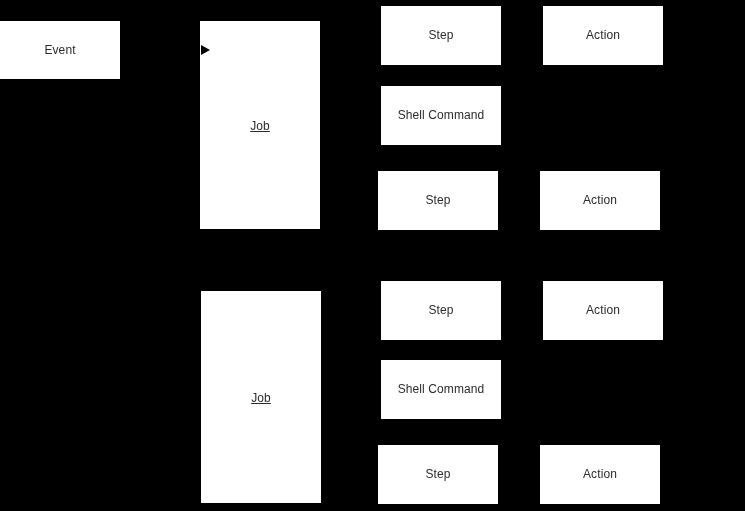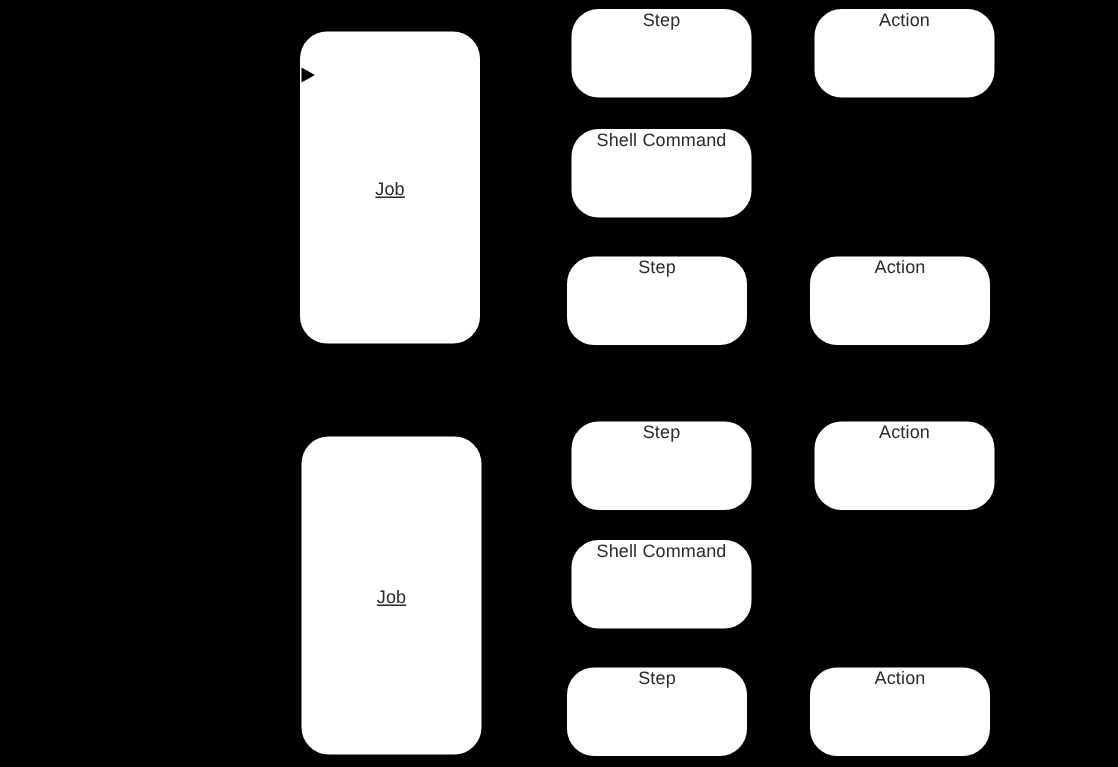--- a/index.html
+++ b/index.html
@@ -14,28 +14,27 @@
     height: 511px;
     background: #000000;
     overflow: hidden;
     font-family: "Liberation Sans", sans-serif;
   }
   .node {
     position: absolute;
     background: #ffffff;
     color: #2b2b2b;
     display: flex;
-    align-items: flex-start;
+    align-items: center;
     justify-content: center;
     box-sizing: border-box;
     font-size: 12px;
     line-height: 1.2;
     letter-spacing: 0.1px;
     text-align: center;
-    border-radius: 18px;
     -webkit-font-smoothing: antialiased;
   }
   .node-label {
     display: block;
     padding: 0 4px;
     white-space: nowrap;
   }
   
   .node.tall {
     display: block;
@@ -53,20 +52,23 @@
     height: 0;
     border-top: 5px solid transparent;
     border-bottom: 5px solid transparent;
     border-left: 9px solid #000000;
   }
 </style>
 </head>
 <body>
 
 <div id="canvas" style="background: rgb(0, 0, 0);">
+    <div class="node" style="left: 0px; top: 21px; width: 120px; height: 58px; background: rgb(255, 255, 255); color: rgb(43, 43, 43);">
+      <span class="node-label">Event</span>
+    </div>
     <div class="node tall" style="left: 200px; top: 21px; width: 120px; height: 208px; background: rgb(255, 255, 255); color: rgb(43, 43, 43);">
       <span class="node-label" style="top: 98px;">Job</span>
     </div>
     <div class="node" style="left: 381px; top: 6px; width: 120px; height: 59px; background: rgb(255, 255, 255); color: rgb(43, 43, 43);">
       <span class="node-label">Step</span>
     </div>
     <div class="node" style="left: 543px; top: 6px; width: 120px; height: 59px; background: rgb(255, 255, 255); color: rgb(43, 43, 43);">
       <span class="node-label">Action</span>
     </div>
     <div class="node" style="left: 381px; top: 86px; width: 120px; height: 59px; background: rgb(255, 255, 255); color: rgb(43, 43, 43);">

